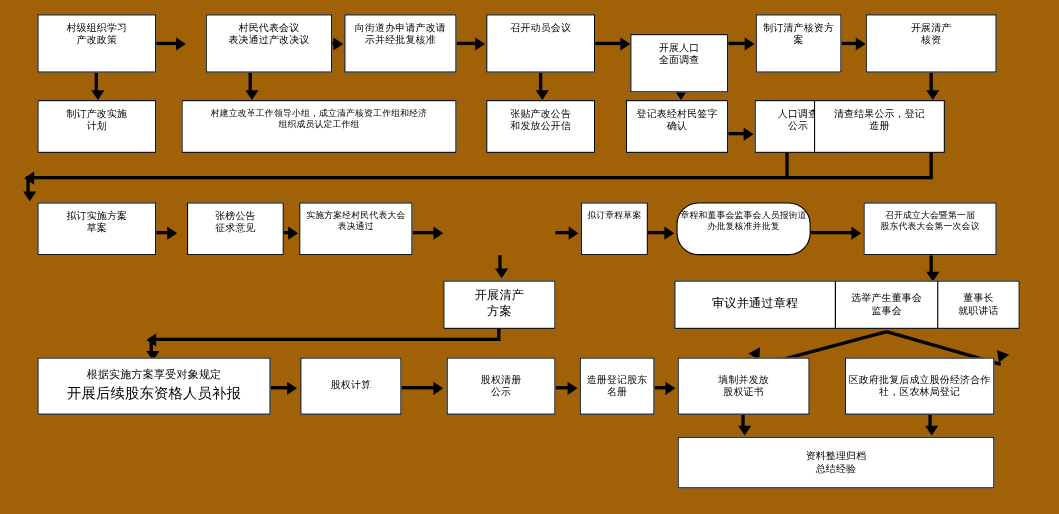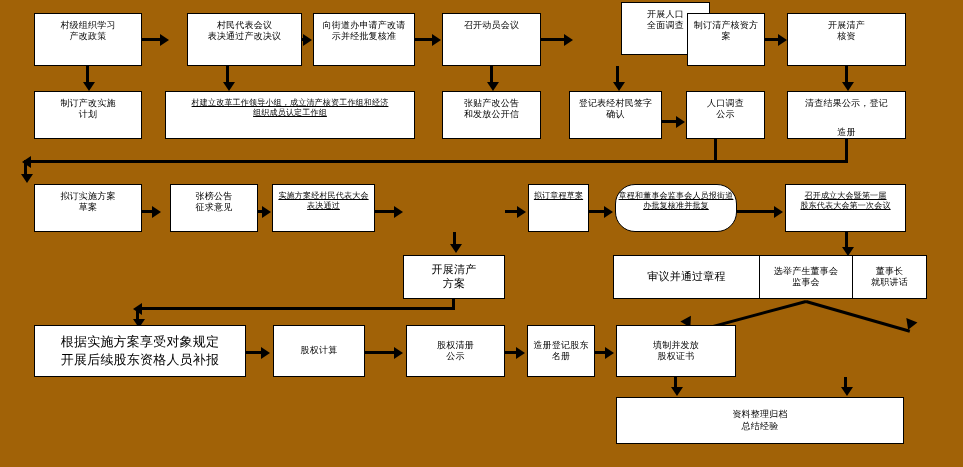--- a/index.html
+++ b/index.html
@@ -28,22 +28,22 @@
     text-align: center;
     line-height: 1.25;
     color: #000000;
     font-size: 9px;
     letter-spacing: 0.2px;
     z-index: 5;
   }
   .node .line { display: block; white-space: nowrap; }
   .node.center-v { justify-content: center; padding-top: 0; }
   .node.mid { font-size: 11px; }
-  .node.tiny { font-size: 8px; text-decoration: underline; }
-  .node.dual .sub { font-size: 13px; display:block; }
+  .node.tiny { font-size: 8px; }
+  .node.dual .sub { font-size: 10px; display:block; }
   .node.dual .main { font-size: 13px; display:block; margin-top: 1px; }
 
   
   .hline, .vline {
     position: absolute;
     background: #000000;
     z-index: 2;
   }
   .hline { height: 3px; }
   .vline { width: 3px; }
@@ -93,21 +93,21 @@
     <span class="line">村民代表会议</span>
     <span class="line">表决通过产改决议</span>
   </div>
   <div class="node" style="left:313px; top:13px; width:102px; height:53px;">
     <span class="line">向街道办申请产改请</span>
     <span class="line">示并经批复核准</span>
   </div>
   <div class="node" style="left:442px; top:13px; width:99px; height:53px;">
     <span class="line">召开动员会议</span>
   </div>
-  <div class="node" style="left:573px; top:2px; width:89px; height:53px;margin-left:48px;">
+  <div class="node" style="left:573px; top:31px; width:89px; height:53px;">
     <span class="line">开展人口</span>
     <span class="line">全面调查</span>
   </div>
   <div class="node" style="left:687px; top:13px; width:78px; height:53px;">
     <span class="line">制订清产核资方</span>
     <span class="line">案</span>
   </div>
   <div class="node" style="left:787px; top:13px; width:119px; height:53px;">
     <span class="line">开展清产</span>
     <span class="line">核资</span>
@@ -159,21 +159,21 @@
     <span class="line">和发放公开信</span>
   </div>
   <div class="node" style="left:569px; top:91px; width:93px; height:48px;">
     <span class="line">登记表经村民签字</span>
     <span class="line">确认</span>
   </div>
   <div class="node" style="left:686px; top:91px; width:79px; height:48px;">
     <span class="line">人口调查</span>
     <span class="line">公示</span>
   </div>
-  <div class="node" style="left:787px; top:91px; width:119px; height:48px;justify-content:space-between;">
+  <div class="node" style="left:740px; top:91px; width:119px; height:48px;">
     <span class="line">清查结果公示，登记</span>
     <span class="line">造册</span>
   </div>
 
   <div class="hline" style="left:662px; top:120px; width:15px;"></div>
   <div class="arrow right" style="left:676px; top:115.5px;"></div>
 
   <div class="vline" style="left:845px; top:139px; height:23px;"></div>
   <div class="hline" style="left:24px; top:160px; width:824px;"></div>
   <div class="vline" style="left:24px; top:160px; height:16px;"></div>
@@ -270,20 +270,24 @@
     <span class="line">公示</span>
   </div>
   <div class="node center-v" style="left:527px; top:325px; width:68px; height:52px;">
     <span class="line">造册登记股东</span>
     <span class="line">名册</span>
   </div>
   <div class="node center-v" style="left:616px; top:325px; width:120px; height:52px;">
     <span class="line">填制并发放</span>
     <span class="line">股权证书</span>
   </div>
+  <div class="node center-v" style="left:768px; top:325px; width:136px; height:52px;">
+    <span class="line">区政府批复后成立股份经济合作</span>
+    <span class="line">社，区农林局登记</span>
+  </div>
 
   <div class="hline" style="left:246px; top:351px; width:16px;"></div>
   <div class="arrow right" style="left:261px; top:346.5px;"></div>
 
   <div class="hline" style="left:365px; top:351px; width:30px;"></div>
   <div class="arrow right" style="left:394px; top:346.5px;"></div>
 
   <div class="hline" style="left:505px; top:351px; width:12px;"></div>
   <div class="arrow right" style="left:516px; top:346.5px;"></div>
 

